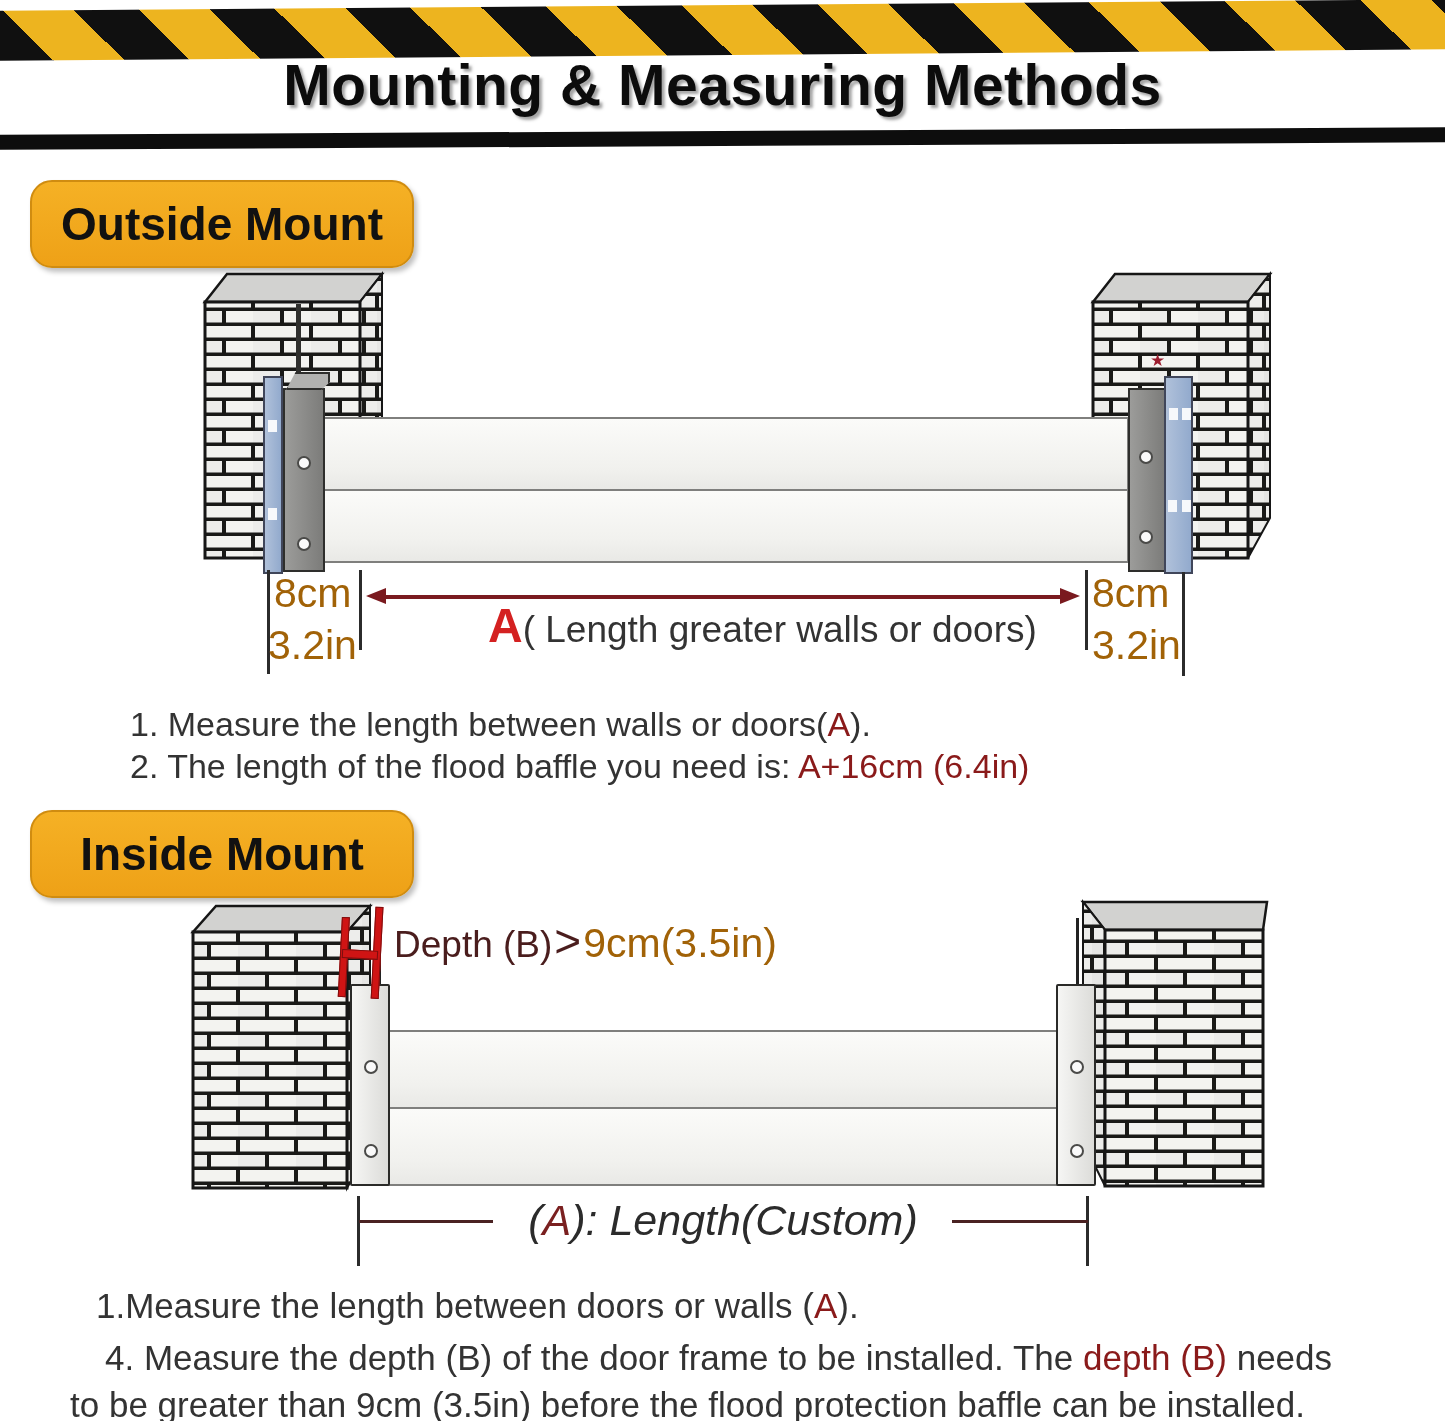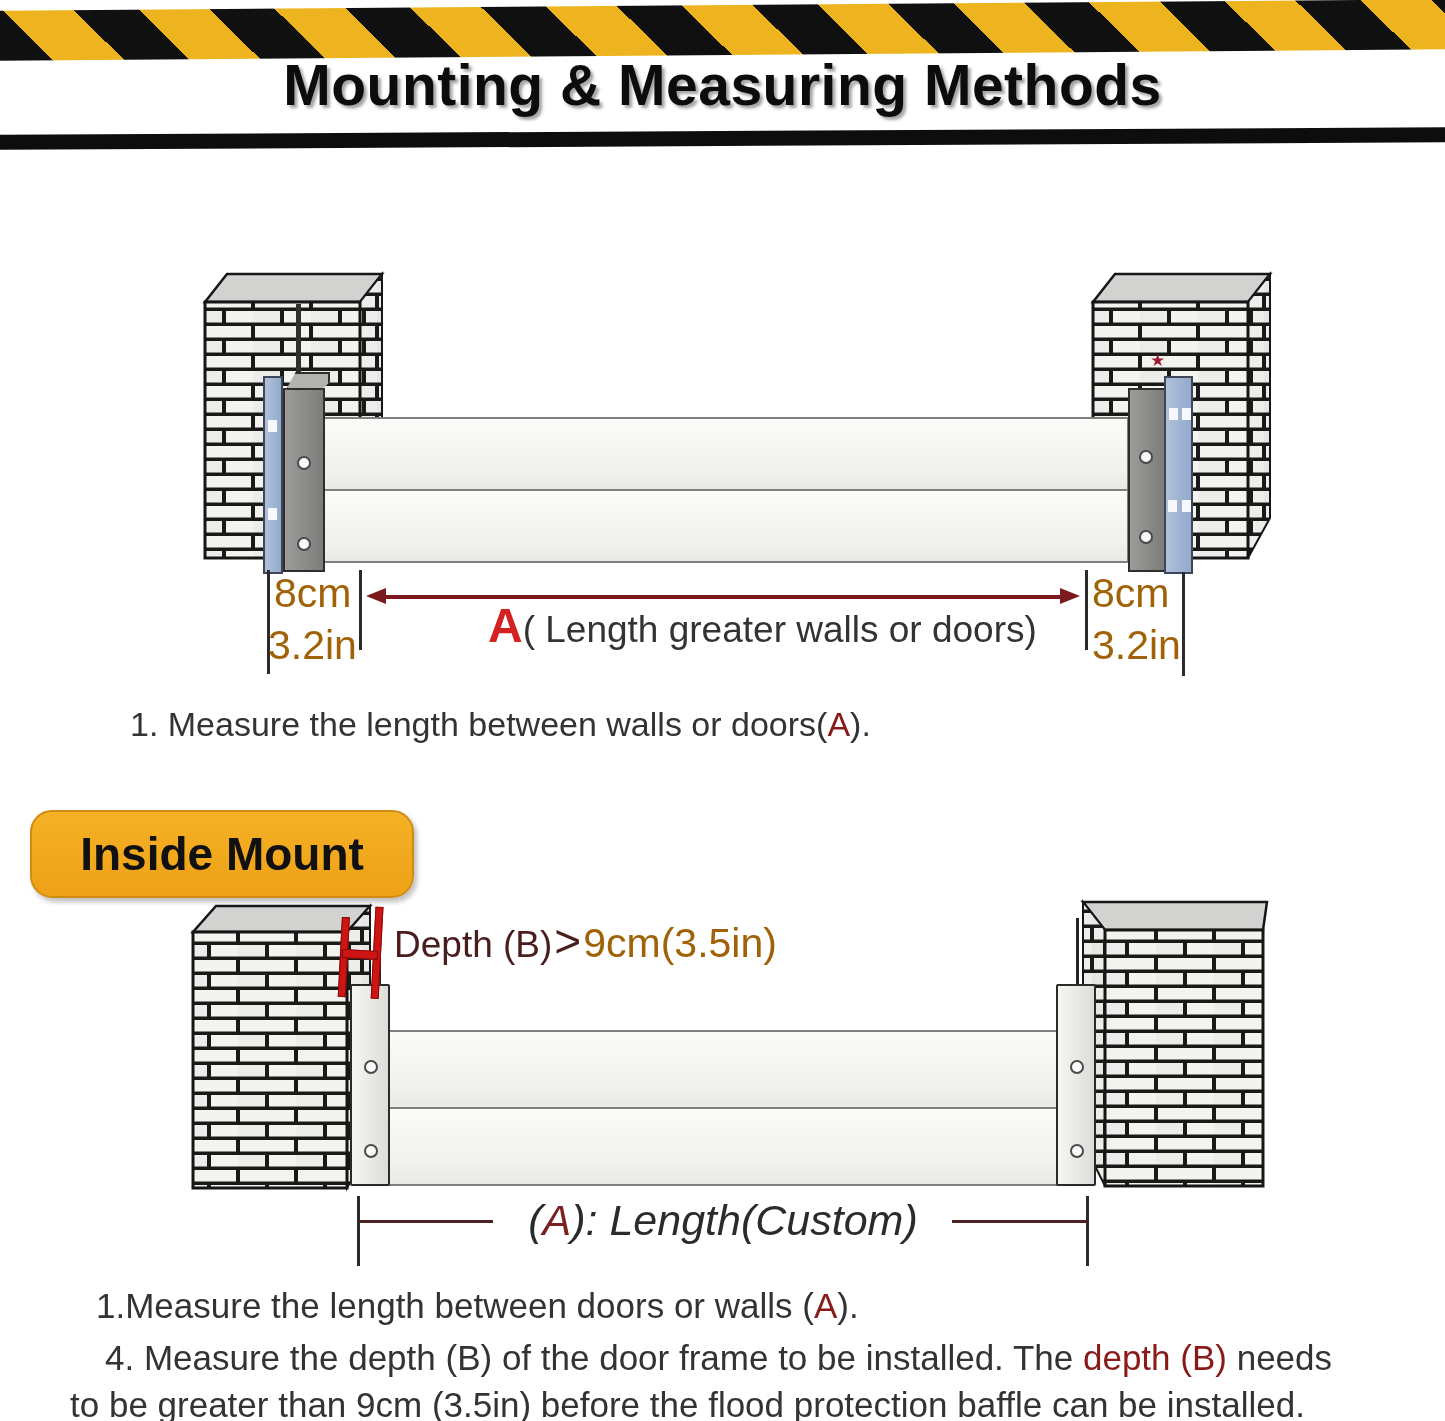--- a/index.html
+++ b/index.html
@@ -78,20 +78,21 @@
 </style>
 </head>
 <body>
 
 <div class="page">
 
   <div class="hazard"></div>
   <div class="title">Mounting &amp; Measuring Methods</div>
   <div class="blackbar"></div>
 
+  <div class="sec-label" id="lbl-outside">Outside Mount</div>
 
   <svg class="pillar" style="left:195px;top:264px" width="200" height="306">
     <defs>
       <pattern id="p1f" width="58" height="30" patternUnits="userSpaceOnUse">
         <rect width="58" height="30" fill="#191917"></rect>
         <rect x="2" y="2" width="54" height="11.5" fill="#f3f3f0"></rect>
         <rect x="-27" y="17" width="54" height="11.5" fill="#ececea"></rect>
         <rect x="31" y="17" width="54" height="11.5" fill="#f3f3f0"></rect>
       </pattern>
       <pattern id="p1s" width="26" height="30" patternUnits="userSpaceOnUse">
@@ -164,20 +165,23 @@
   <div class="meas" style="left:1092px;top:572px;">8cm</div>
   <div class="meas" style="left:1092px;top:624px;">3.2in</div>
   <div class="span-label">
     <span class="red-a">A</span>
       <span class="span-text">( Length greater walls or doors)</span>
   </div>
 
   <div class="instr" id="o-instr1">
     <span>1. Measure the length between walls or doors(</span><span class="hl">A</span><span>).</span>
   </div>
+  <div class="instr" id="o-instr2">
+    <span>2. The length of the flood baffle you need is: </span><span class="hl">A+16cm (6.4in)</span>
+  </div>
 
   <div class="sec-label" id="lbl-inside">Inside Mount</div>
 
   <svg class="pillar" style="left:180px;top:898px" width="215" height="300">
     <defs>
       <pattern id="p3f" width="58" height="30" patternUnits="userSpaceOnUse">
         <rect width="58" height="30" fill="#191917"></rect>
         <rect x="2" y="2" width="54" height="11.5" fill="#f3f3f0"></rect>
         <rect x="-27" y="17" width="54" height="11.5" fill="#ececea"></rect>
         <rect x="31" y="17" width="54" height="11.5" fill="#f3f3f0"></rect>

